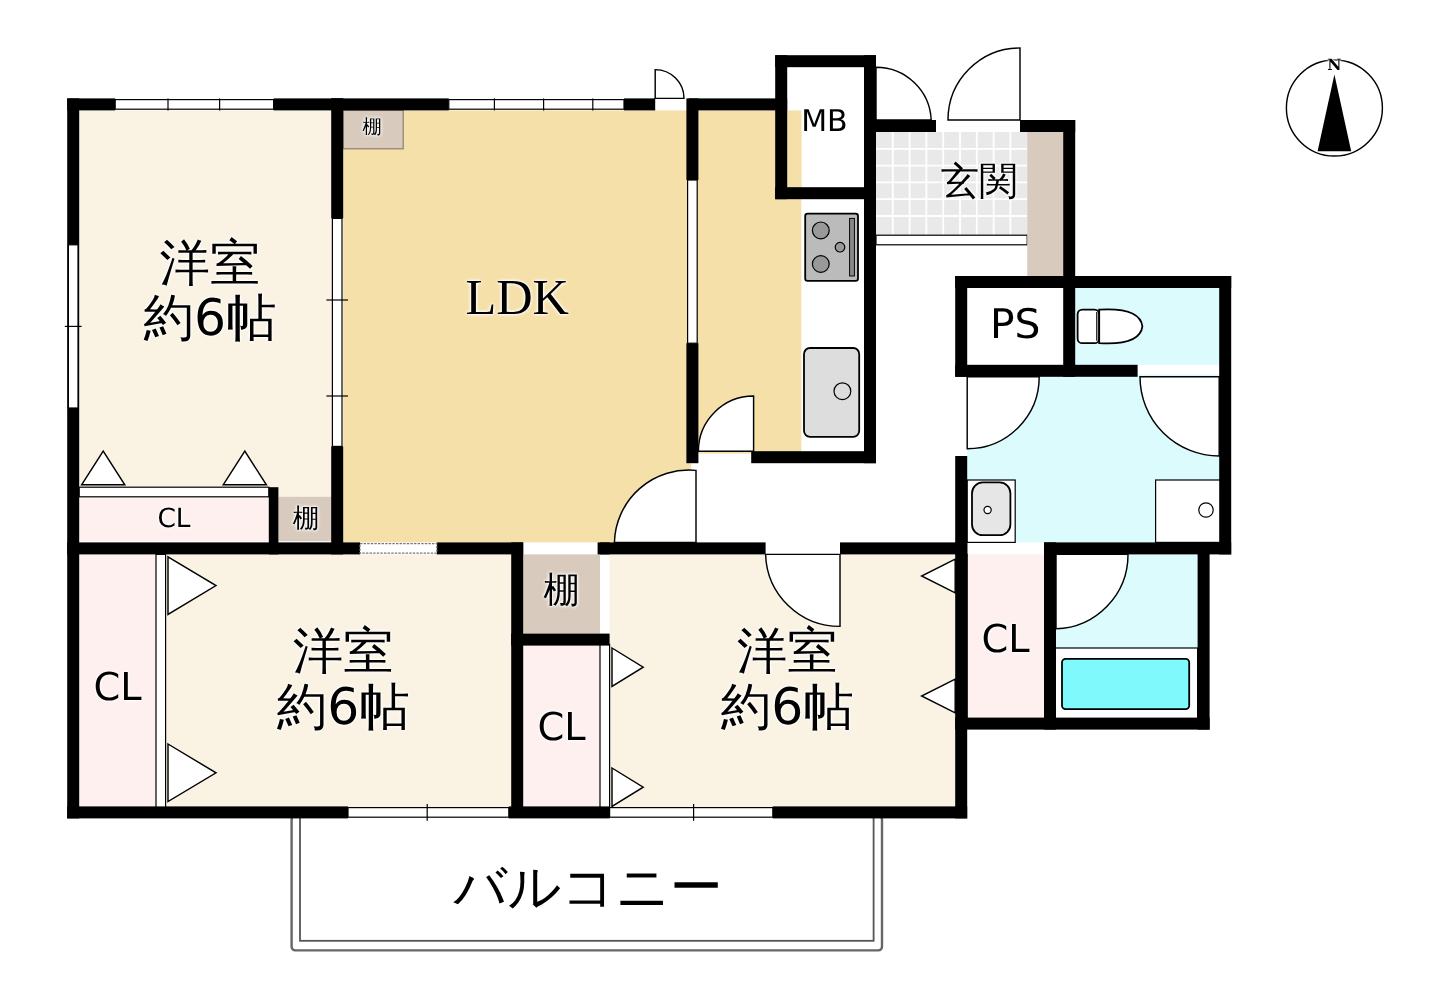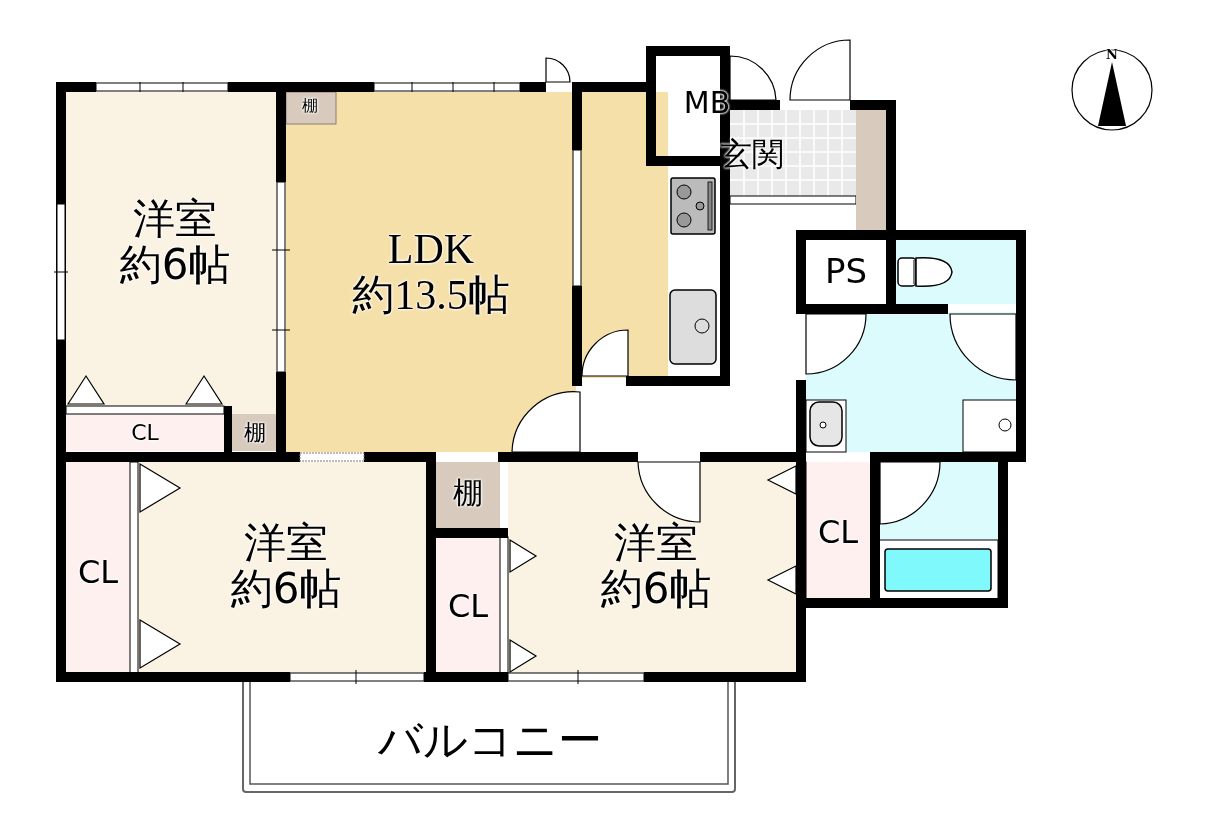--- a/index.html
+++ b/index.html
@@ -205,33 +205,32 @@
     <polygon points="1112,62 1098,126 1126,126" fill="#000"></polygon>
   </g>
 </svg>
 
 <div class="lbl big stack" style="left:100px; top:198px; width:150px;">
   <span>洋室</span>
   <span>約6帖</span>
 </div>
 <div class="lbl big stack" style="left:316px; top:228px; width:230px;font-family:Liberation Serif, serif;">
   <span>LDK</span>
-  <span>約13.5帖</span>
 </div>
 <div class="lbl big stack" style="left:206px; top:522px; width:160px;">
   <span>洋室</span>
   <span>約6帖</span>
 </div>
 <div class="lbl big stack" style="left:576px; top:522px; width:160px;">
   <span>洋室</span>
   <span>約6帖</span>
 </div>
 
-<div class="lbl mid" style="left:700px; top:138px; width:104px; font-size:32px;">玄関</div>
-<div class="lbl mid" style="left:674px; top:88px; width:66px; font-size:30px;">MB</div>
+<div class="lbl mid" style="left:764px; top:138px; width:104px; font-size:32px;font-family:Liberation Mono, monospace;">玄関</div>
+<div class="lbl mid" style="left:654px; top:88px; width:66px; font-size:25px;">MB</div>
 <div class="lbl mid" style="left:806px; top:254px; width:80px; font-size:34px;">PS</div>
 <div class="lbl mid" style="left:350px; top:718px; width:280px; font-size:44px;">バルコニー</div>
 
 <div class="lbl sm" style="left:100px; top:422px; width:90px;">CL</div>
 <div class="lbl mid" style="left:66px; top:556px; width:64px; font-size:32px;">CL</div>
 <div class="lbl mid" style="left:436px; top:590px; width:64px; font-size:32px;">CL</div>
 <div class="lbl mid" style="left:806px; top:516px; width:64px; font-size:32px;">CL</div>
 
 <div class="lbl xs" style="left:290px; top:98px; width:40px;">棚</div>
 <div class="lbl sm" style="left:232px; top:422px; width:46px;">棚</div>

